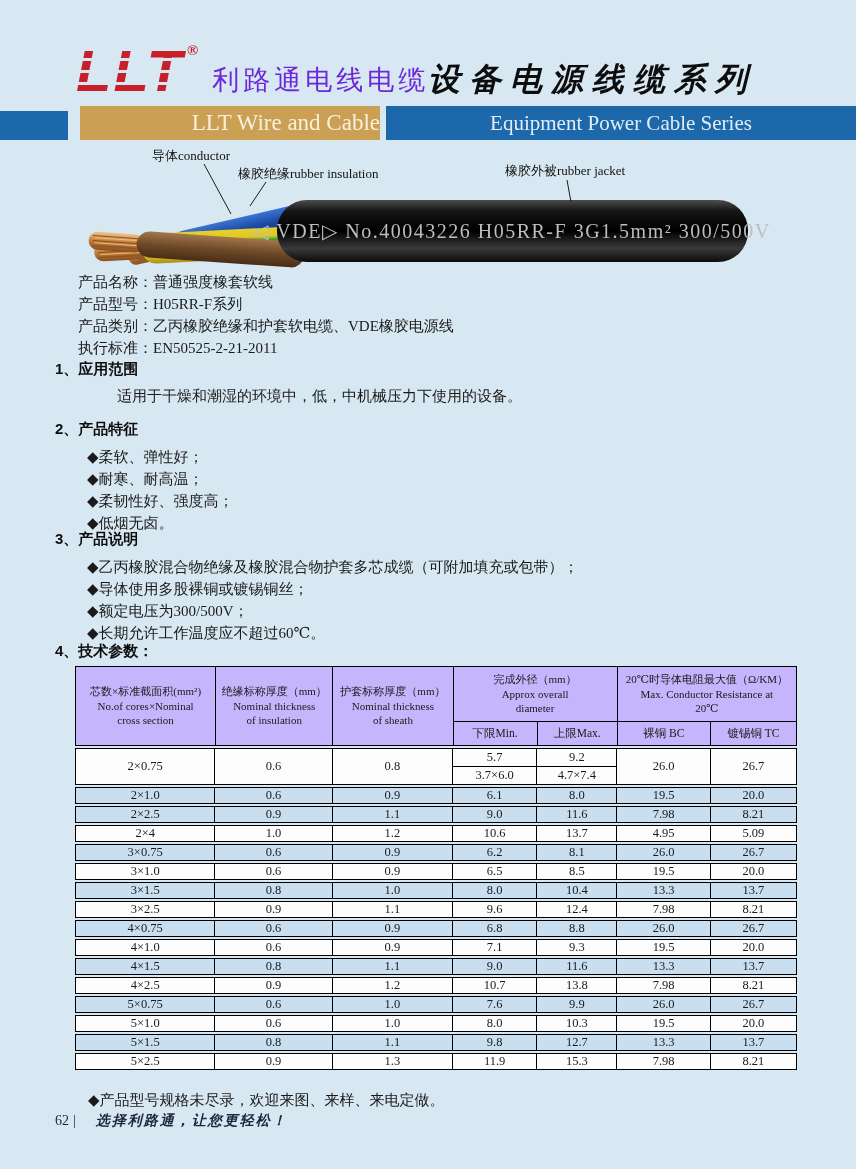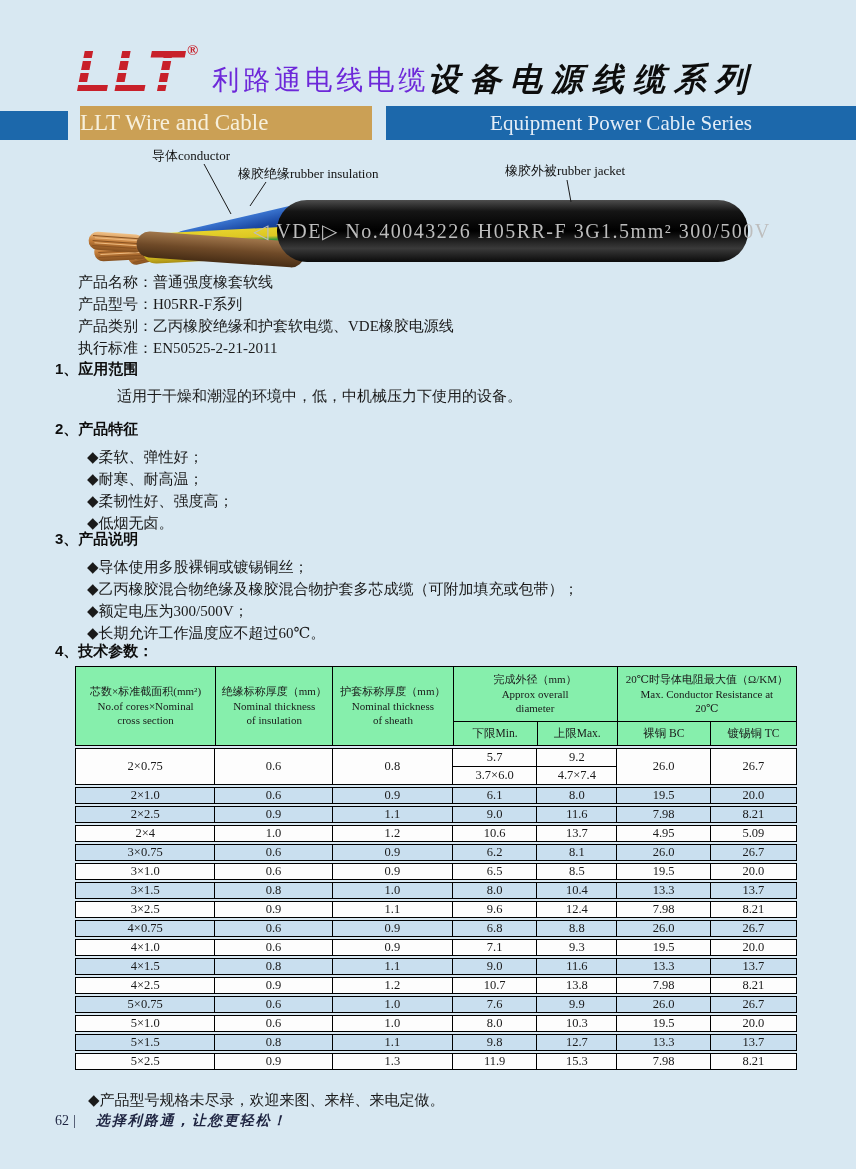--- a/index.html
+++ b/index.html
@@ -12,21 +12,21 @@
   .llt{
     position:relative;font-family:"Liberation Sans","DejaVu Sans",sans-serif;
     font-weight:900;font-style:italic;font-size:58px;line-height:1;color:#c8202a;letter-spacing:2px;
   }
   .llt .stripe{position:absolute;left:-6px;right:4px;height:3px;background:#d8e8f2;}
   .reg{color:#c8202a;font-size:15px;font-weight:bold;margin:0 0 0 3px;}
   .logo-cn{font-size:27px;color:#6d28d9;margin:20px 12px 0 14px;letter-spacing:4px;}
   .left-bar{position:absolute;left:0;top:111px;width:68px;height:29px;background:#1c68ab;}
   .gold-banner{
     position:absolute;left:80px;top:106px;width:292px;height:34px;background:#cba055;
-    color:#f7f0dc;text-align:left;line-height:34px;font-size:23px;
+    color:#f7f0dc;text-align:right;line-height:34px;font-size:23px;padding-left:8px;
   }
   .series-cn{
     position:absolute;left:428px;top:58px;font-size:32px;font-weight:900;font-style:italic;
     letter-spacing:9px;color:#0d0d0d;
   }
   .blue-banner{
     position:absolute;left:386px;top:106px;width:470px;height:34px;background:#1c68ab;
     color:#e3edf7;text-align:center;line-height:34px;font-size:21px;
   }
   
@@ -41,21 +41,21 @@
   .section{position:absolute;left:55px;}
   .sec-title{font-family:Liberation Sans, sans-serif;font-weight:bold;font-size:15px;color:#0e0e0e;}
   .s1{top:360px;} .s1 .para{margin:8px 0 0 62px;font-size:15px;}
   .s2{top:420px;} .s3{top:530px;} .s4{top:642px;}
   .bullets{margin:7px 0 0 32px;font-size:15px;line-height:22px;}
   
   .tech{position:absolute;left:75px;top:666px;width:724px;}
   table{table-layout:fixed;width:722px;}
   .tech-head{border-collapse:collapse;}
   .tech-head td{
-    border:1.5px solid #000;background:#86efac;text-align:center;vertical-align:middle;
+    border:1.5px solid #000;background:#c4b5fd;text-align:center;vertical-align:middle;
     font-size:11px;line-height:1.35;white-space:pre-line;padding:2px 1px;
   }
   .tech-head tr:first-child td{height:50px;}
   .tech-head tr:last-child td{height:19px;font-size:11.5px;}
   .tech-body{border-collapse:separate;border-spacing:0 2px;margin-top:0;}
   .tech-body td{
     border:1.5px solid #000;border-left:none;background:#fdfdfd;text-align:center;
     vertical-align:middle;font-size:12.5px;height:15px;line-height:15px;padding:0;
   }
   .tech-body td:first-child{border-left:1.5px solid #000;}
@@ -176,22 +176,22 @@
         <div>◆柔软、弹性好；</div>
         <div>◆耐寒、耐高温；</div>
         <div>◆柔韧性好、强度高；</div>
         <div>◆低烟无卤。</div>
       </div>
   </div>
 
   <div class="section s3">
     <div class="sec-title">3、产品说明</div>
     <div class="bullets">
+        <div>◆乙丙橡胶混合物绝缘及橡胶混合物护套多芯成缆（可附加填充或包带）；</div>
         <div>◆导体使用多股裸铜或镀锡铜丝；</div>
-        <div>◆乙丙橡胶混合物绝缘及橡胶混合物护套多芯成缆（可附加填充或包带）；</div>
         <div>◆额定电压为300/500V；</div>
         <div>◆长期允许工作温度应不超过60℃。</div>
       </div>
   </div>
 
   <div class="section s4">
     <div class="sec-title">4、技术参数：</div>
   </div>
 
   <div class="tech">

